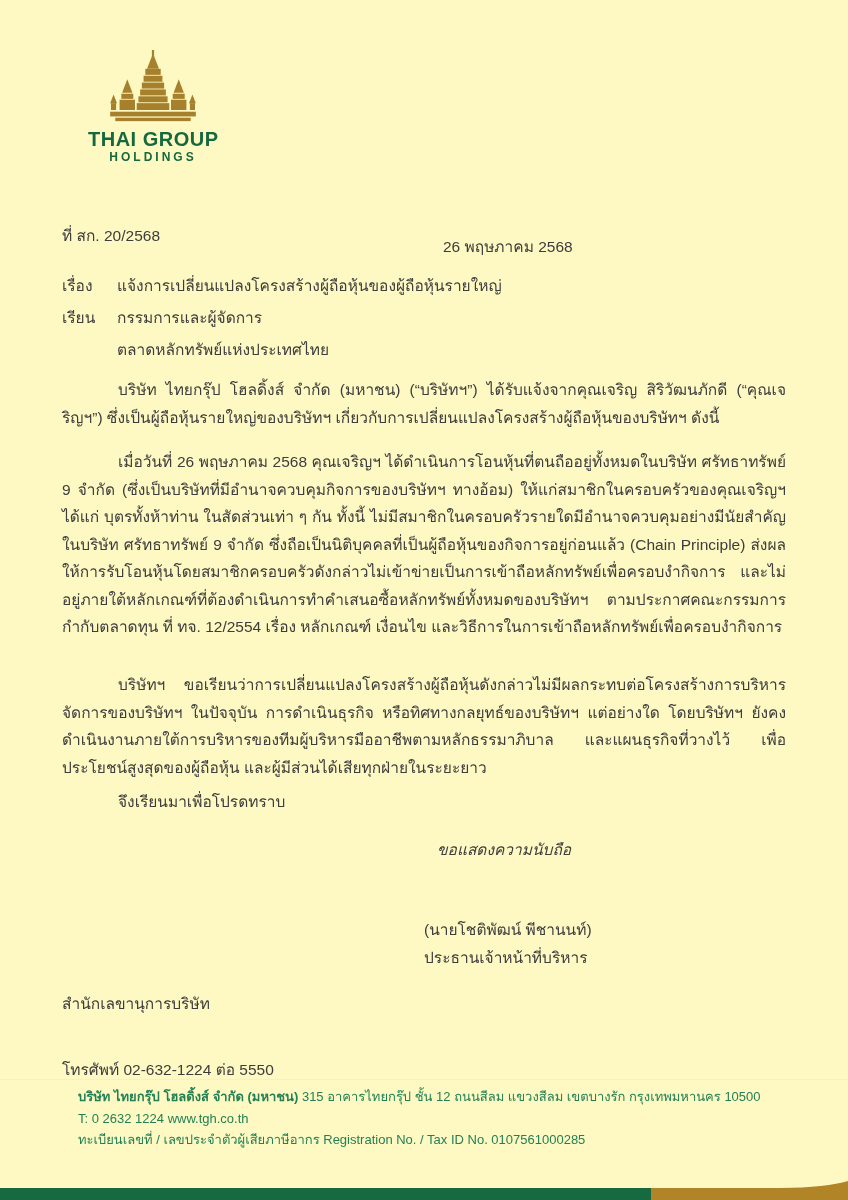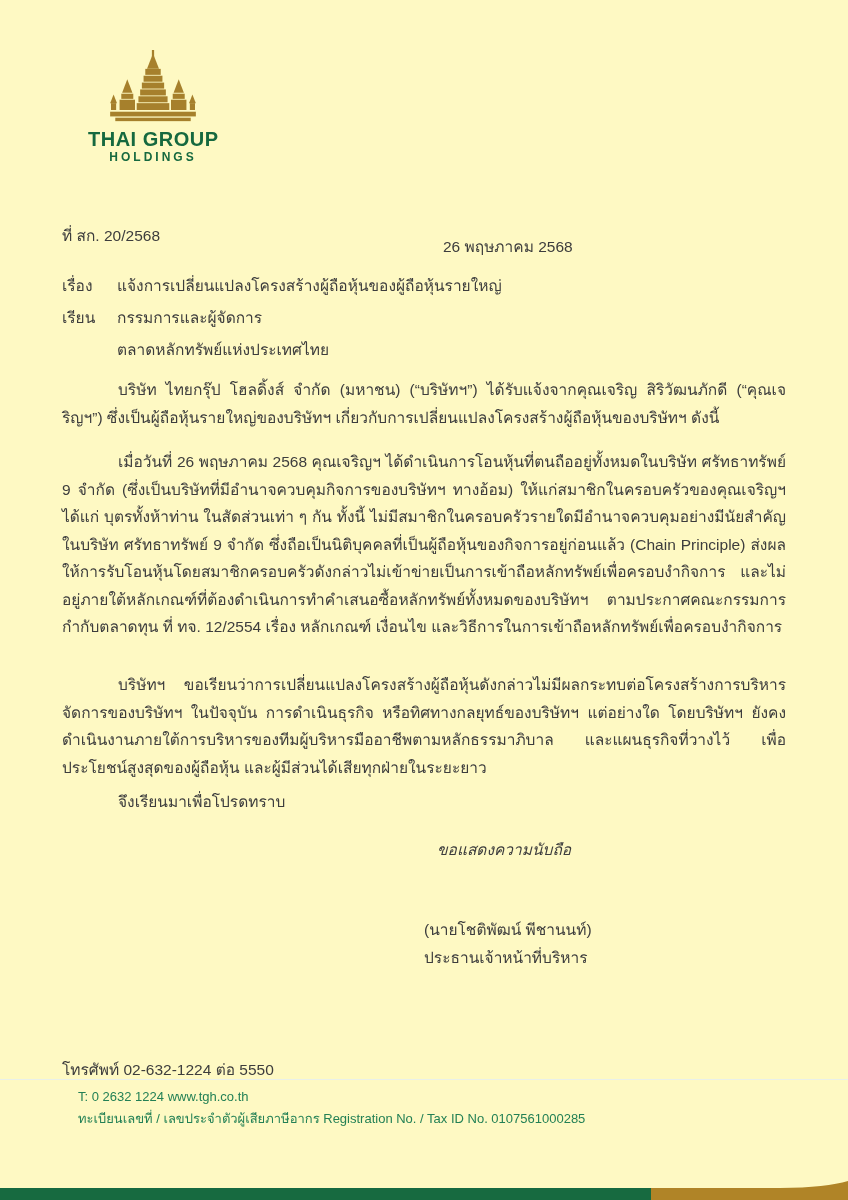--- a/index.html
+++ b/index.html
@@ -147,24 +147,26 @@
 
   <div class="abs para p1">บริษัท ไทยกรุ๊ป โฮลดิ้งส์ จำกัด (มหาชน) (“บริษัทฯ”) ได้รับแจ้งจากคุณเจริญ สิริวัฒนภักดี (“คุณเจริญฯ”) ซึ่งเป็นผู้ถือหุ้นรายใหญ่ของบริษัทฯ เกี่ยวกับการเปลี่ยนแปลงโครงสร้างผู้ถือหุ้นของบริษัทฯ ดังนี้</div>
   <div class="abs para p2">เมื่อวันที่ 26 พฤษภาคม 2568 คุณเจริญฯ ได้ดำเนินการโอนหุ้นที่ตนถืออยู่ทั้งหมดในบริษัท ศรัทธาทรัพย์ 9 จำกัด (ซึ่งเป็นบริษัทที่มีอำนาจควบคุมกิจการของบริษัทฯ ทางอ้อม) ให้แก่สมาชิกในครอบครัวของคุณเจริญฯ ได้แก่ บุตรทั้งห้าท่าน ในสัดส่วนเท่า ๆ กัน ทั้งนี้ ไม่มีสมาชิกในครอบครัวรายใดมีอำนาจควบคุมอย่างมีนัยสำคัญในบริษัท ศรัทธาทรัพย์ 9 จำกัด ซึ่งถือเป็นนิติบุคคลที่เป็นผู้ถือหุ้นของกิจการอยู่ก่อนแล้ว (Chain Principle) ส่งผลให้การรับโอนหุ้นโดยสมาชิกครอบครัวดังกล่าวไม่เข้าข่ายเป็นการเข้าถือหลักทรัพย์เพื่อครอบงำกิจการ และไม่อยู่ภายใต้หลักเกณฑ์ที่ต้องดำเนินการทำคำเสนอซื้อหลักทรัพย์ทั้งหมดของบริษัทฯ ตามประกาศคณะกรรมการกำกับตลาดทุน ที่ ทจ. 12/2554 เรื่อง หลักเกณฑ์ เงื่อนไข และวิธีการในการเข้าถือหลักทรัพย์เพื่อครอบงำกิจการ</div>
   <div class="abs para p3">บริษัทฯ ขอเรียนว่าการเปลี่ยนแปลงโครงสร้างผู้ถือหุ้นดังกล่าวไม่มีผลกระทบต่อโครงสร้างการบริหารจัดการของบริษัทฯ ในปัจจุบัน การดำเนินธุรกิจ หรือทิศทางกลยุทธ์ของบริษัทฯ แต่อย่างใด โดยบริษัทฯ ยังคงดำเนินงานภายใต้การบริหารของทีมผู้บริหารมืออาชีพตามหลักธรรมาภิบาล และแผนธุรกิจที่วางไว้ เพื่อประโยชน์สูงสุดของผู้ถือหุ้น และผู้มีส่วนได้เสียทุกฝ่ายในระยะยาว</div>
   <div class="abs closing-line">จึงเรียนมาเพื่อโปรดทราบ</div>
 
   <div class="abs salutation">ขอแสดงความนับถือ</div>
   <div class="abs signer-name">(นายโชติพัฒน์ พีชานนท์)</div>
   <div class="abs signer-title">ประธานเจ้าหน้าที่บริหาร</div>
 
+  <div class="abs contact-dept">สำนักเลขานุการบริษัท</div>
   <div class="abs contact-phone">โทรศัพท์  02-632-1224 ต่อ 5550</div>
 
   <div class="footer-rule"></div>
   <div class="footer-text">
+    <div><span class="b">บริษัท ไทยกรุ๊ป โฮลดิ้งส์ จำกัด (มหาชน)</span><span> 315 อาคารไทยกรุ๊ป ชั้น 12 ถนนสีลม แขวงสีลม เขตบางรัก กรุงเทพมหานคร 10500</span></div>
     <div>T: 0 2632 1224  www.tgh.co.th</div>
     <div>ทะเบียนเลขที่ / เลขประจำตัวผู้เสียภาษีอากร Registration No. / Tax ID No. 0107561000285</div>
   </div>
 
   <div class="bottom-bar">
     <svg width="848" height="20" viewBox="0 0 848 20" xmlns="http://www.w3.org/2000/svg">
       <rect x="0" y="8" width="651" height="12" fill="#176A40"></rect>
       <path d="M651,8 L780,8 C812,8 834,5 848,1 L848,20 L651,20 Z" fill="#B08427"></path>
     </svg>
   </div>

